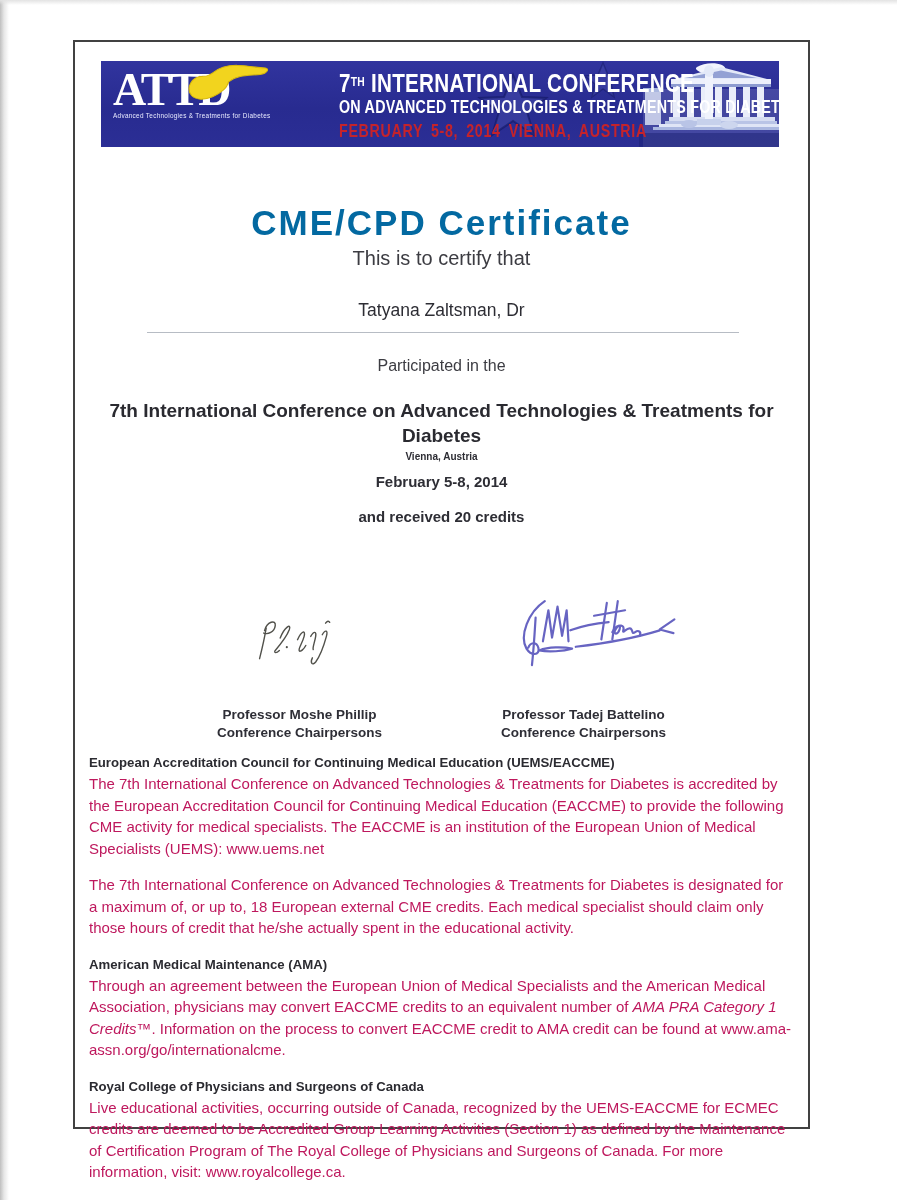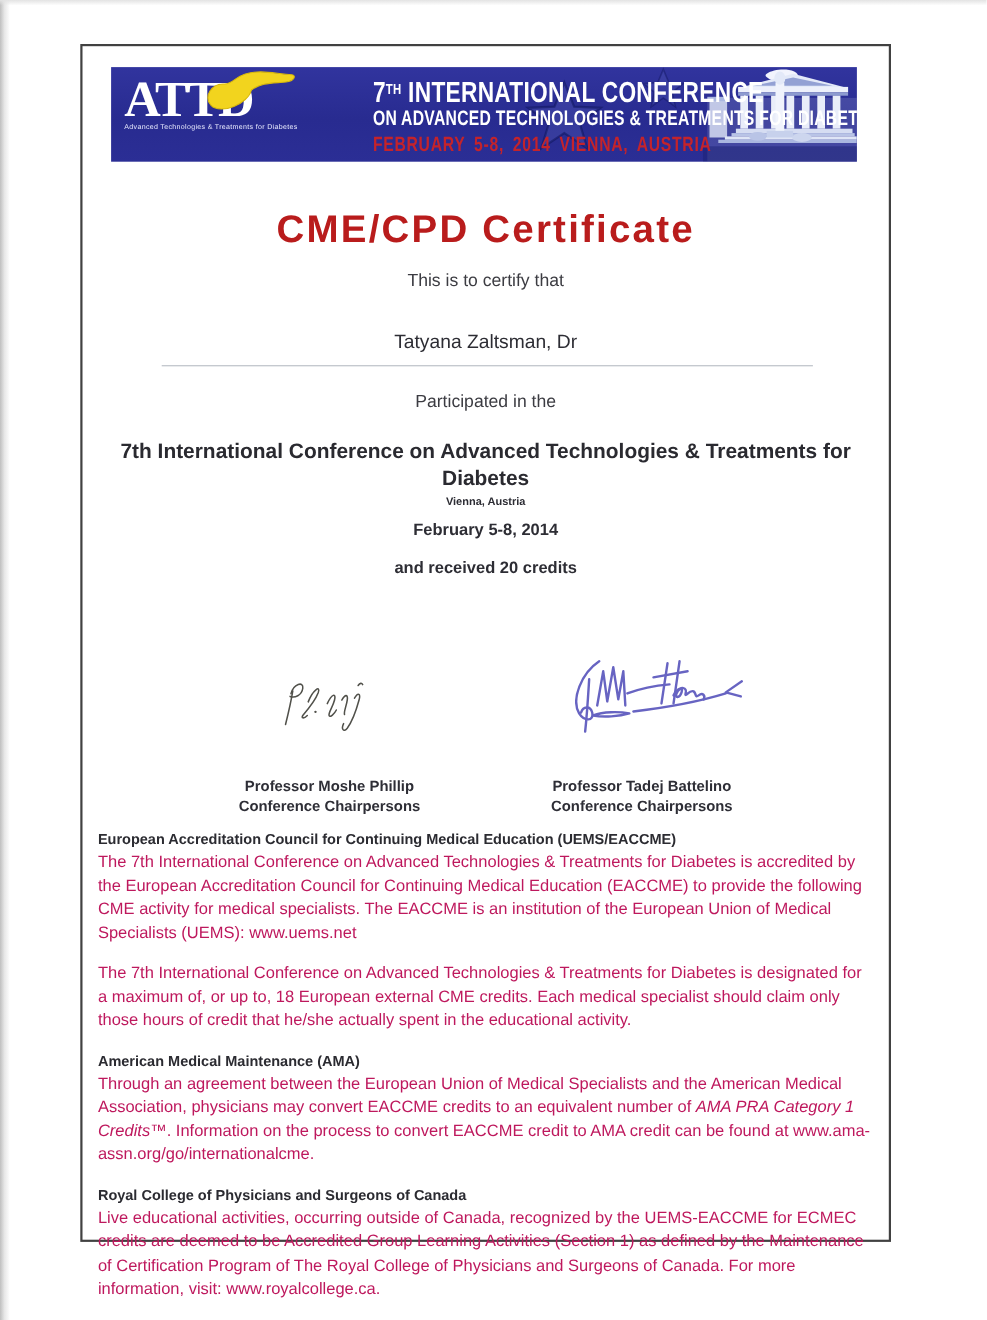--- a/index.html
+++ b/index.html
@@ -47,22 +47,22 @@
   }
   .t3{
     margin-top:4px;font-size:17px;font-weight:bold;white-space:nowrap;
     transform:scale(.84,1.1);transform-origin:0 0;letter-spacing:.8px;word-spacing:4px;
     filter:blur(.45px);line-height:20px;
   }
   .banner-stars{position:absolute;left:352px;top:0;width:200px;height:86px;z-index:0;}
   .banner-building{position:absolute;right:0;top:0;width:140px;height:86px;z-index:1;}
   
   .c{position:absolute;left:0;width:100%;text-align:center;}
-  .title-cme{top:147px;font-size:35px;font-weight:bold;letter-spacing:2px;color:#b91c1c;}
-  .certify{top:205px;font-size:16px;color:#3c3c42;}
+  .title-cme{top:161px;font-size:35px;font-weight:bold;letter-spacing:2px;color:#0369a1;}
+  .certify{top:205px;font-size:20px;color:#3c3c42;}
   .recipient{top:258px;font-size:17.5px;font-weight:normal;color:#2d2d34;}
   .name-rule{position:absolute;top:290px;left:72px;width:592px;border-top:1.4px solid #b7bcc4;height:0;}
   .participated{top:315px;font-size:16px;color:#3c3c42;}
   .event-name{
     top:356px;left:50%;transform:translateX(-50%);width:705px;
     font-size:19px;font-weight:bold;color:#2a2a30;line-height:25px;
   }
   .location{top:409px;font-size:10px;font-weight:bold;color:#2d2d34;}
   .dates{top:431px;font-size:15px;font-weight:bold;color:#2d2d34;}
   .credits{top:466px;font-size:15px;font-weight:bold;color:#2d2d34;}

